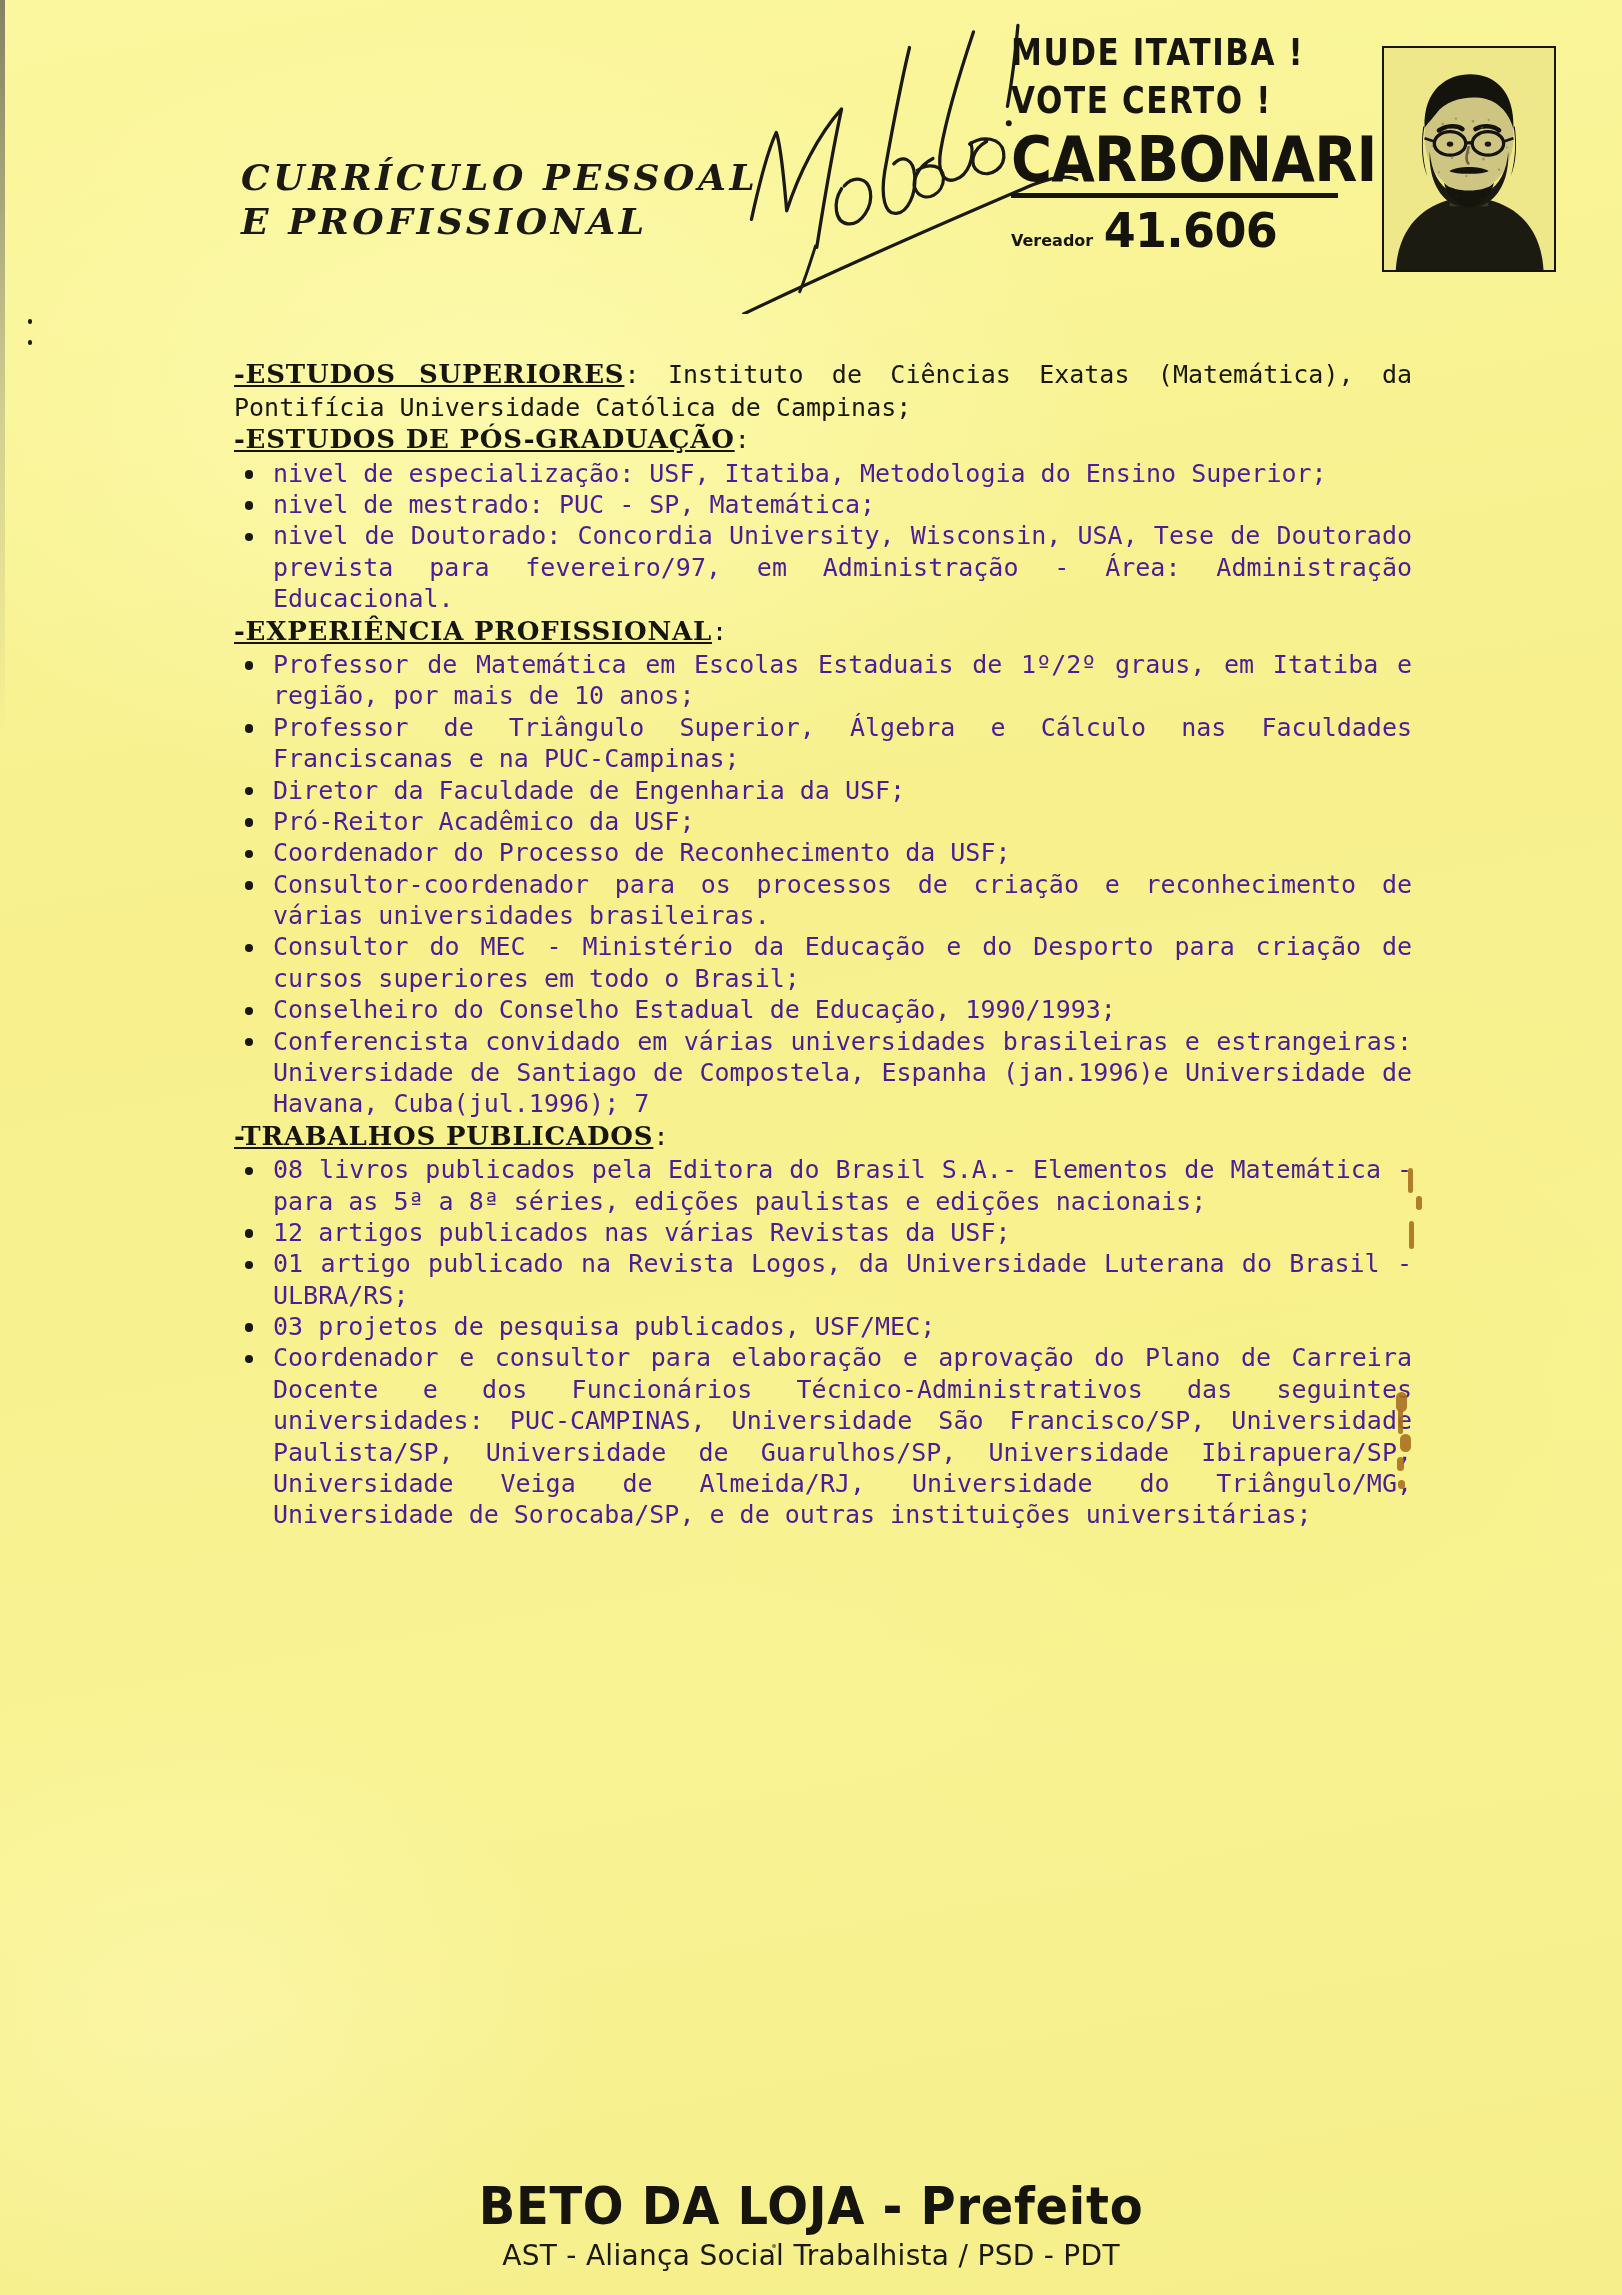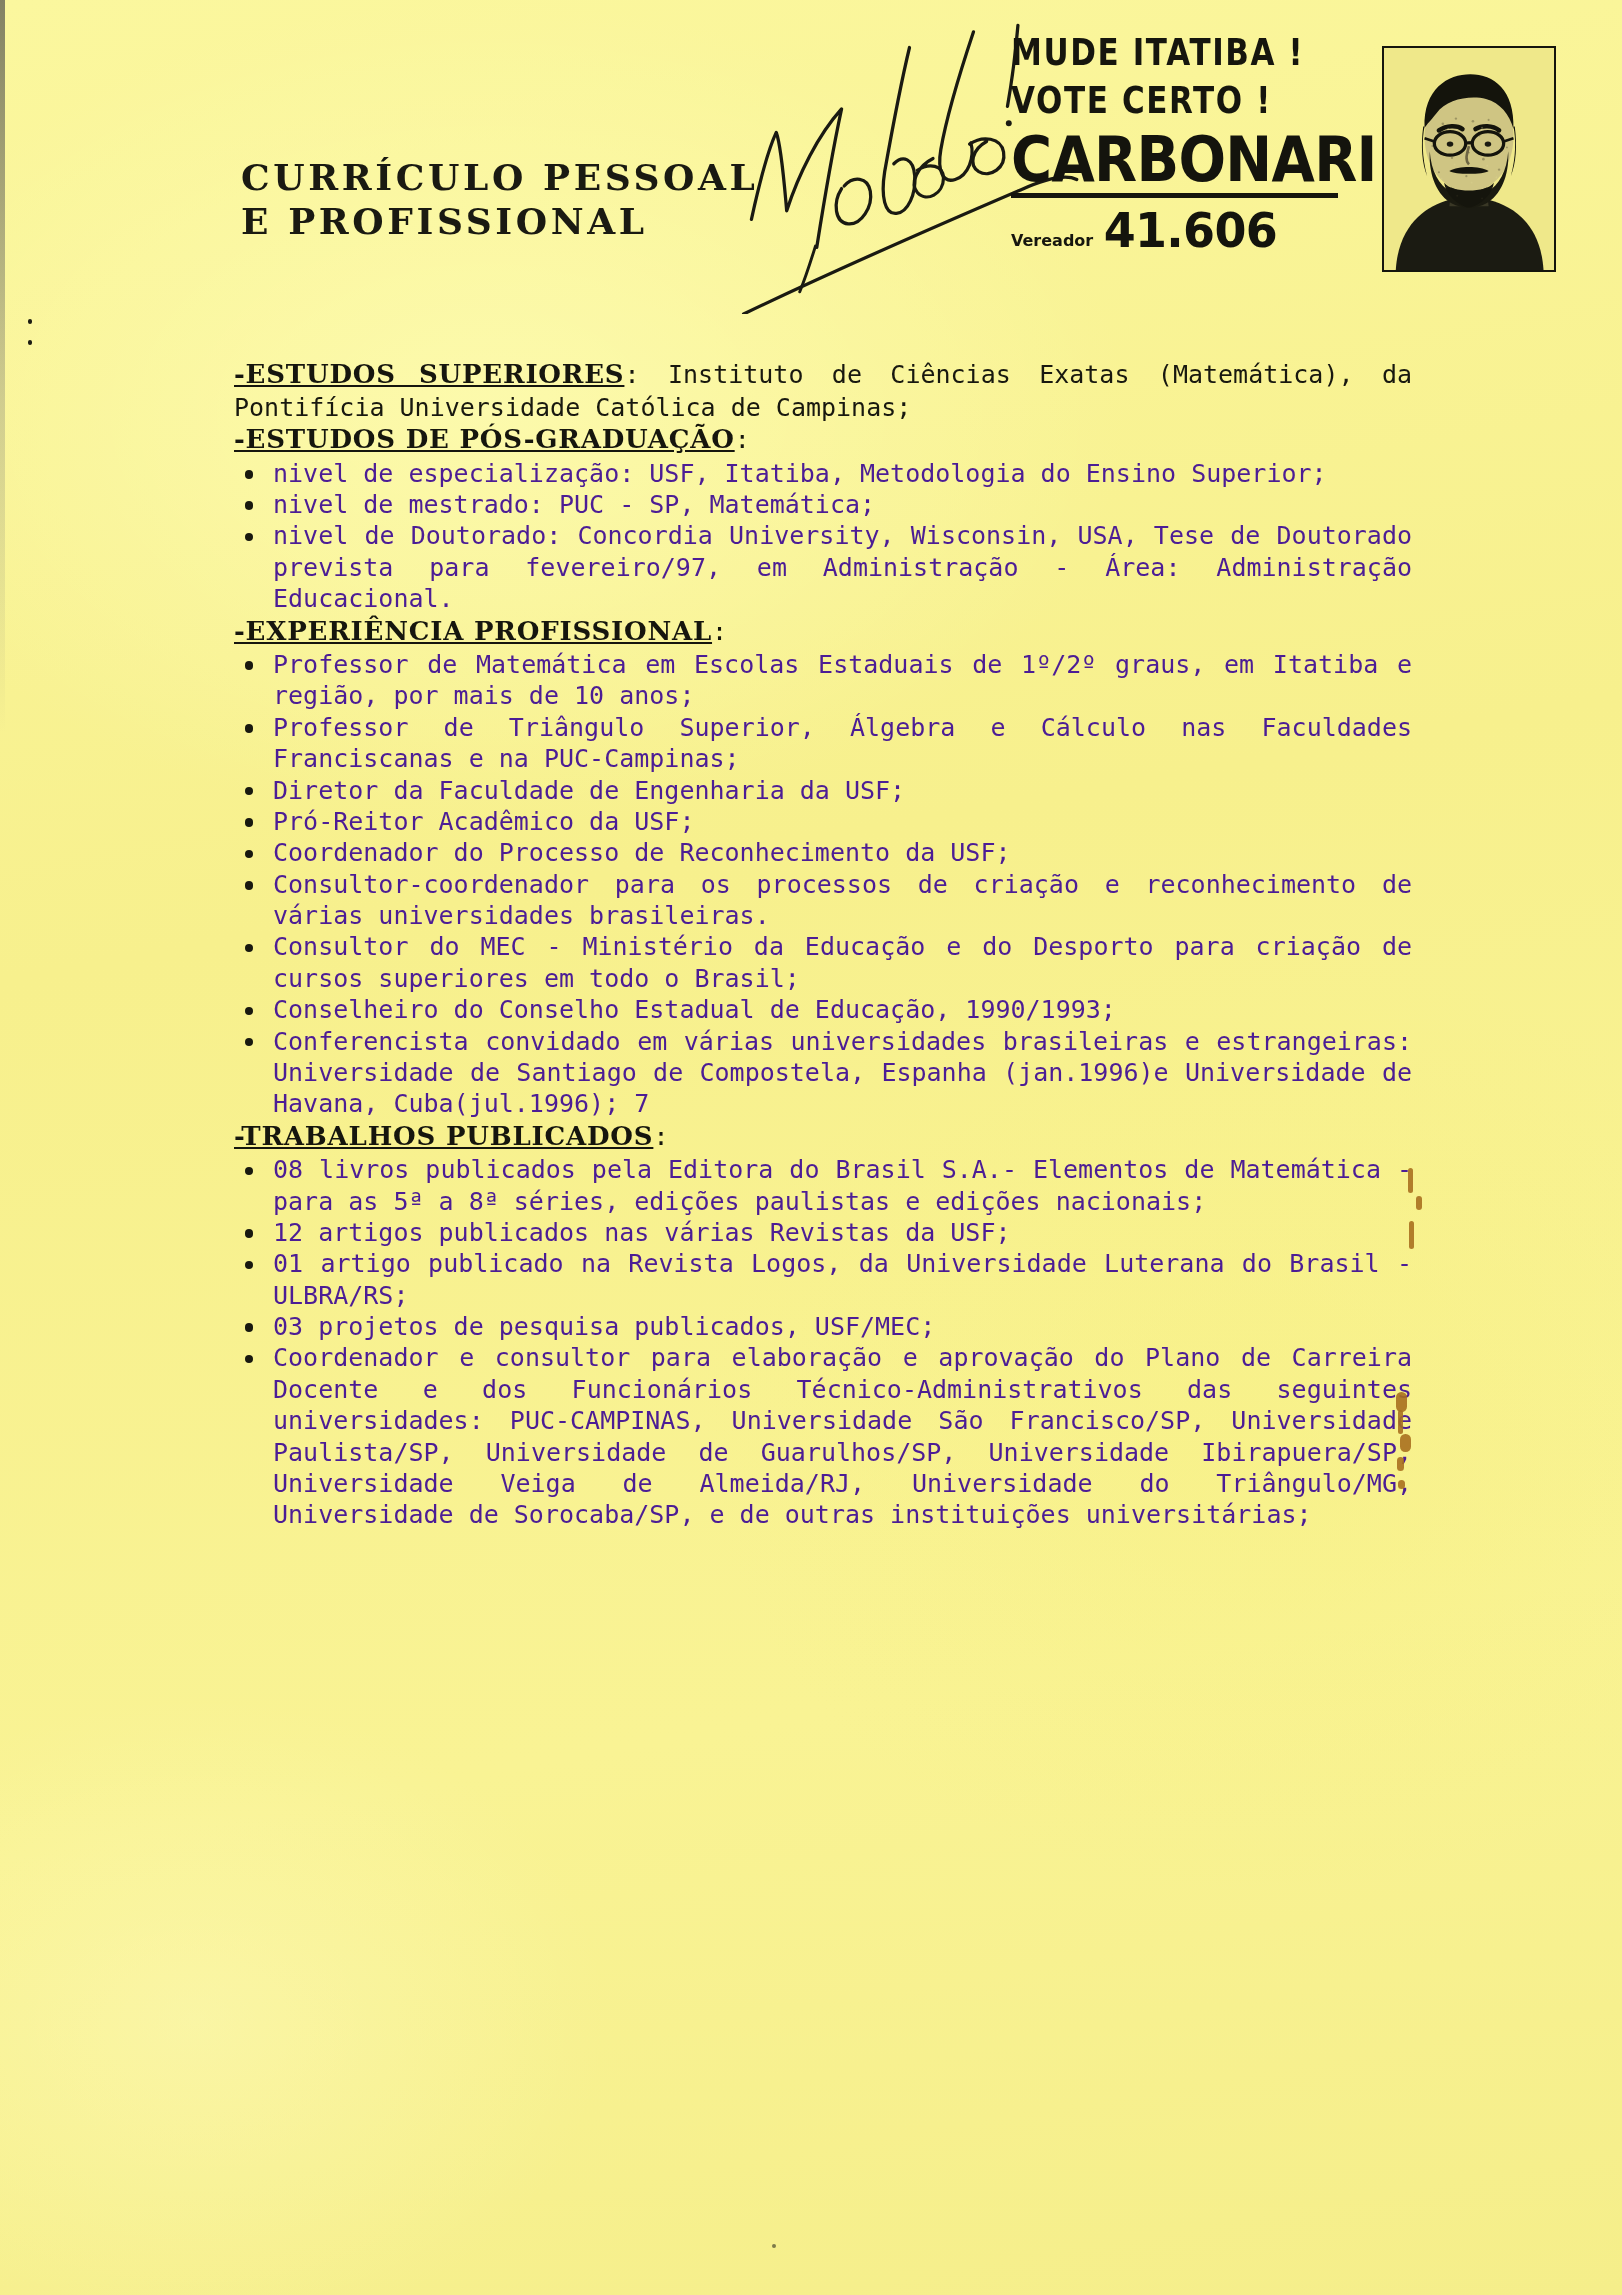--- a/index.html
+++ b/index.html
@@ -40,20 +40,21 @@
   #doc-title {
     position: absolute;
     left: 241px; top: 156px;
     font-family: "DejaVu Serif", "Liberation Serif", serif;
     font-weight: 700;
     font-size: 36px;
     letter-spacing: 3.6px;
     line-height: 1.22;
     color: #1a1a12;
     white-space: pre-line;
+    font-style: italic;
   }
 
   #handwriting {
     position: absolute;
     left: 713px; top: 6.5px;
     width: 393px; height: 307px;
     pointer-events: none;
   }
 
   #campaign-block {
@@ -383,15 +384,19 @@
     <div class="ink-mark" style="left:1416px; top:1196px; width:5.9px; height:14.4px; border-radius:3.3px;"></div>
     <div class="ink-mark" style="left:1409px; top:1221px; width:5.2px; height:27.5px; border-radius:2.6px;"></div>
 
     <div class="ink-mark" style="left:1396px; top:1392px; width:10.5px; height:19.6px; border-radius:5.2px;"></div>
     <div class="ink-mark" style="left:1398px; top:1410px; width:5.2px; height:23.6px; border-radius:2.6px;"></div>
     <div class="ink-mark" style="left:1400px; top:1434px; width:10.5px; height:18.3px; border-radius:5.2px;"></div>
     <div class="ink-mark" style="left:1397px; top:1457px; width:7.2px; height:14.4px; border-radius:3.9px;"></div>
     <div class="ink-mark" style="left:1398px; top:1480px; width:7.2px; height:9.2px; border-radius:3.9px;"></div>
   </div>
 
+  <div id="footer">
+    <div id="footer-name">BETO  DA  LOJA - Prefeito</div>
+    <div id="footer-coalition">AST - Aliança Social Trabalhista / PSD - PDT</div>
+  </div>
 
 </div>
 
 
 </body></html>

